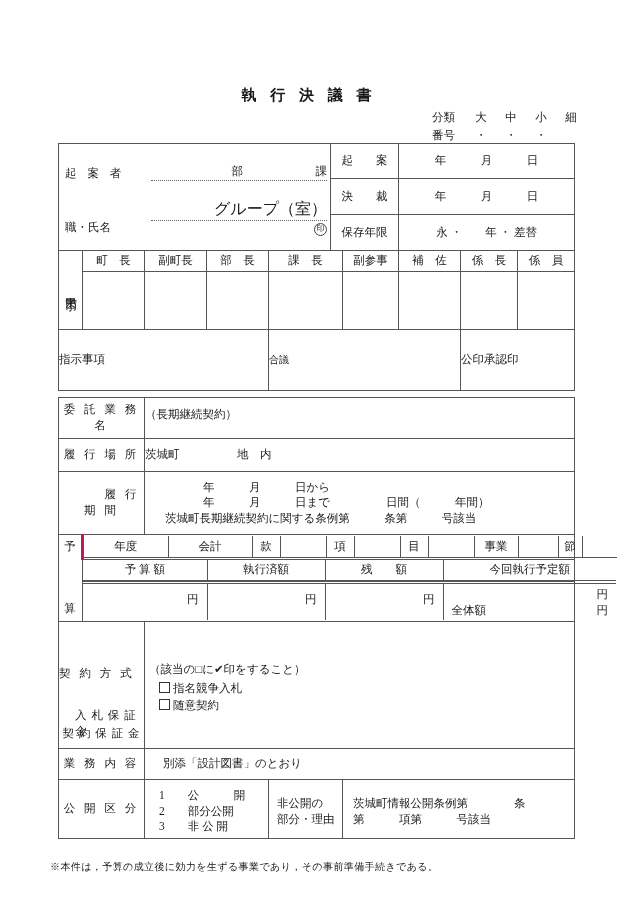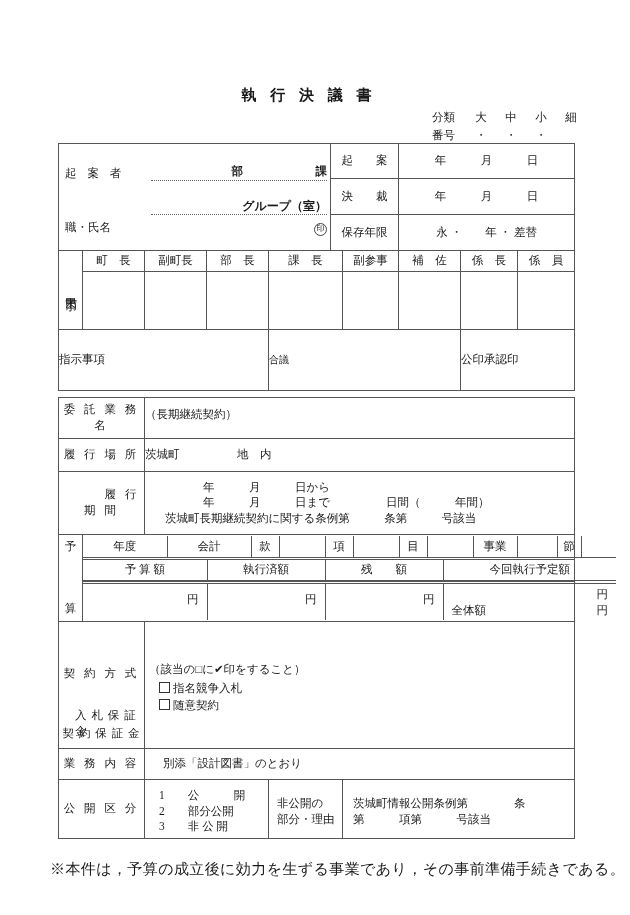--- a/index.html
+++ b/index.html
@@ -83,21 +83,20 @@
     margin: 0 auto;
     display: inline-block;
   }
 
   
   .dotline {
     border-bottom: 1px dotted #666;
     display: inline-block;
     text-align: right;
     white-space: nowrap;
-    font-weight: bold;
   }
 
   
   #main-table { left: 58px; top: 143px; width: 516px; }
   .seal-mark {
     display: inline-block;
     border: 1px solid #444;
     border-radius: 50%;
     width: 11px; height: 11px;
     line-height: 10px;
@@ -111,21 +110,21 @@
     width: 9px; height: 9px;
     border: 1px solid #333;
     margin-right: 3px;
     vertical-align: -1px;
   }
 
   .footnote {
     position: absolute;
     left: 50px;
     top: 860px;
-    font-size: 15px;
+    font-size: 10px;
     letter-spacing: 0.4px;
     white-space: nowrap;
   }
 
   .sub { border-collapse: collapse; width: 100%; table-layout: fixed; }
   .sub td { border: 1px solid #555; padding: 0; }
   .sub td.nb-l { border-left: none; }
   .sub td.nb-r { border-right: none; }
   .sub td.nb-t { border-top: none; }
   .sub td.nb-b { border-bottom: none; }
@@ -164,21 +163,21 @@
         <tr>
       <td colspan="5" rowspan="3" class="vtop" style="height:94px;position:relative;">
         <div style="position:relative;height:106px;">
           <div style="position:absolute;left:6px;top:22px;font-size:11.5px;letter-spacing:4px;">起 案 者</div>
           <div style="position:absolute;left:92px;top:20px;width:176px;">
             <span class="dotline" style="width:176px;font-size:11.5px;">
               <span style="display:inline-block;width:90px;text-align:right;">部</span><span style="display:inline-block;width:84px;text-align:right;">課</span>
             </span>
           </div>
           <div style="position:absolute;left:92px;top:54px;width:176px;">
-            <span class="dotline" style="width:176px;font-size:12px;">グループ（室）</span>
+            <span class="dotline" style="width:176px;font-size:16px;">グループ（室）</span>
           </div>
           <div style="position:absolute;left:6px;top:76px;font-size:11.5px;">職・氏名</div>
           <div style="position:absolute;left:255px;top:76px;">
             <span class="seal-mark">印</span>
           </div>
         </div>
       </td>
       <td colspan="2" class="ctr" style="height:31px;">起　　案</td>
       <td colspan="3" class="ctr">年　　　月　　　日</td>
     </tr>
@@ -258,21 +257,21 @@
       </td>
     </tr>
 
     <tr>
       <td rowspan="3" class="ctr" style="width:24px;">
         <div style="height:78px;display:flex;flex-direction:column;justify-content:space-between;align-items:center;padding:4px 0;">
           <span>予</span>
           <span>算</span>
         </div>
       </td>
-      <td colspan="9" style="padding:0;border-left:1px solid #be185d;">
+      <td colspan="9" style="padding:0;border-left:3px solid #be185d;">
         <table class="sub">
           <colgroup>
             <col style="width:84px">
                 <col style="width:84px">
             <col style="width:28px">
                 <col style="width:46px">
             <col style="width:28px">
                 <col style="width:46px">
             <col style="width:28px">
                 <col style="width:46px">
@@ -351,21 +350,21 @@
             </td>
           </tr>
         </tbody>
             </table>
       </td>
     </tr>
 
     <tr>
       <td colspan="2" class="vtop" style="height:126px;padding-top:0;">
         <div style="height:126px;position:relative;">
-          <div style="position:absolute;left:0;right:0;top:44px;text-align:center;letter-spacing:3px;">契 約 方 式</div>
+          <div style="position:absolute;left:0;right:0;top:44px;text-align:left;letter-spacing:3px;">契 約 方 式</div>
           <div style="position:absolute;left:16px;right:0;top:86px;text-align:left;letter-spacing:1px;">入 札 保 証 金</div>
           <div style="position:absolute;left:0;right:0;top:104px;text-align:center;letter-spacing:1px;">契 約 保 証 金</div>
         </div>
       </td>
       <td colspan="8" class="vtop" style="padding:6px 6px 0 4px;">
         <div style="margin-bottom:3px;">（該当の□に✔印をすること）</div>
         <div class="checkline" style="padding-left:10px;margin-bottom:2px;">
           <span class="cbox"></span><span>指名競争入札</span>
         </div>
         <div class="checkline" style="padding-left:10px;">

